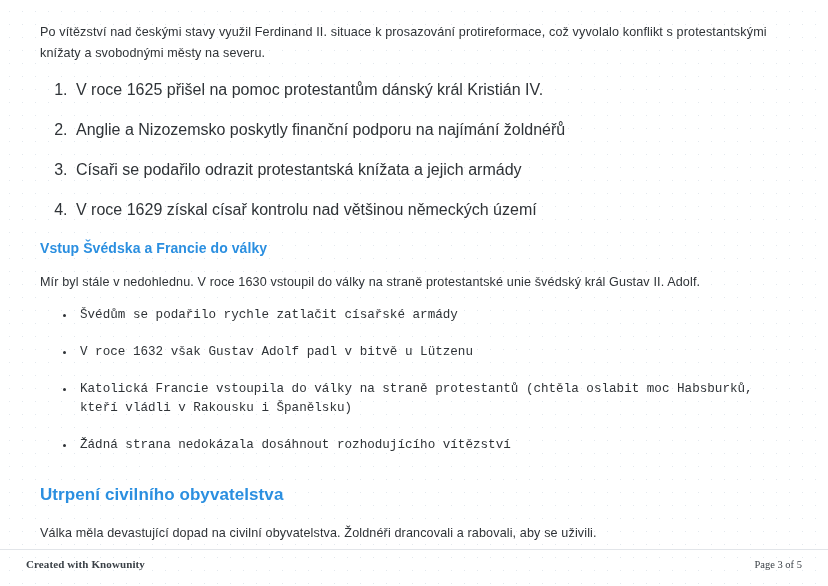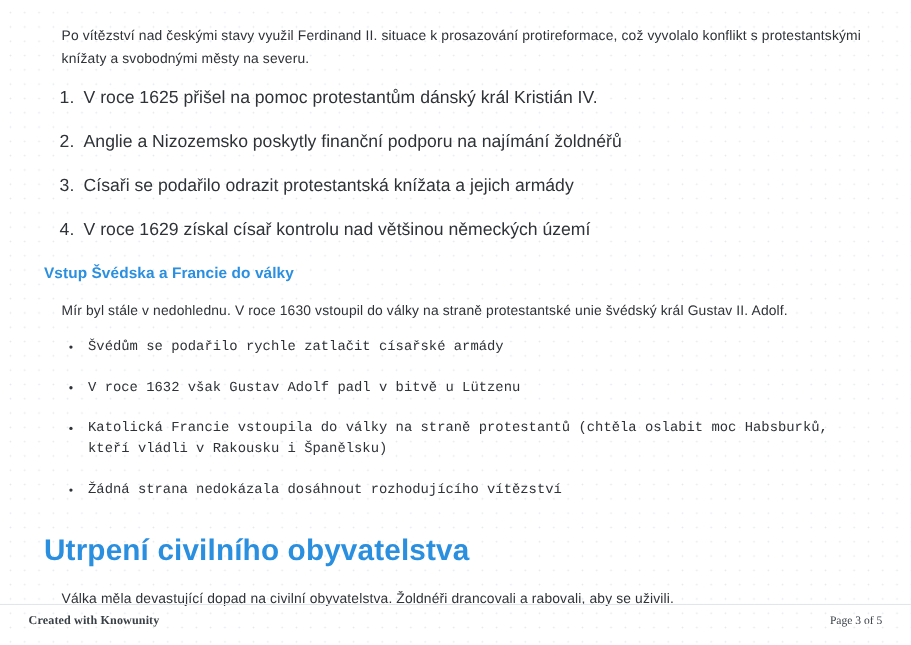--- a/index.html
+++ b/index.html
@@ -27,21 +27,21 @@
   }
 
   .content {
     position: absolute;
     left: 40px;
     top: 22px;
     width: 748px;
   }
 
   p.body-text {
-    margin: 0 0 14px 16px;
+    margin: 0 0 14px 0;
     font-size: 12.6px;
     line-height: 1.65;
     color: #2f3337;
     letter-spacing: 0.01em;
   }
 
   ol.num-list {
     margin: 0 0 6px 0;
     padding-left: 32px;
     list-style: decimal;
@@ -71,21 +71,21 @@
   h2.heading-blue {
     margin: 18px 0 16px 0;
     font-size: 14px;
     font-weight: bold;
     color: #2b8fe0;
     letter-spacing: 0.005em;
   }
 
   h1.heading-big {
     margin: 30px 0 18px 0;
-    font-size: 27px;
+    font-size: 17px;
     font-weight: bold;
     color: #2b8fe0;
     letter-spacing: 0.005em;
   }
 
   
   .footer-rule {
     position: absolute;
     left: 0;
     right: 0;

